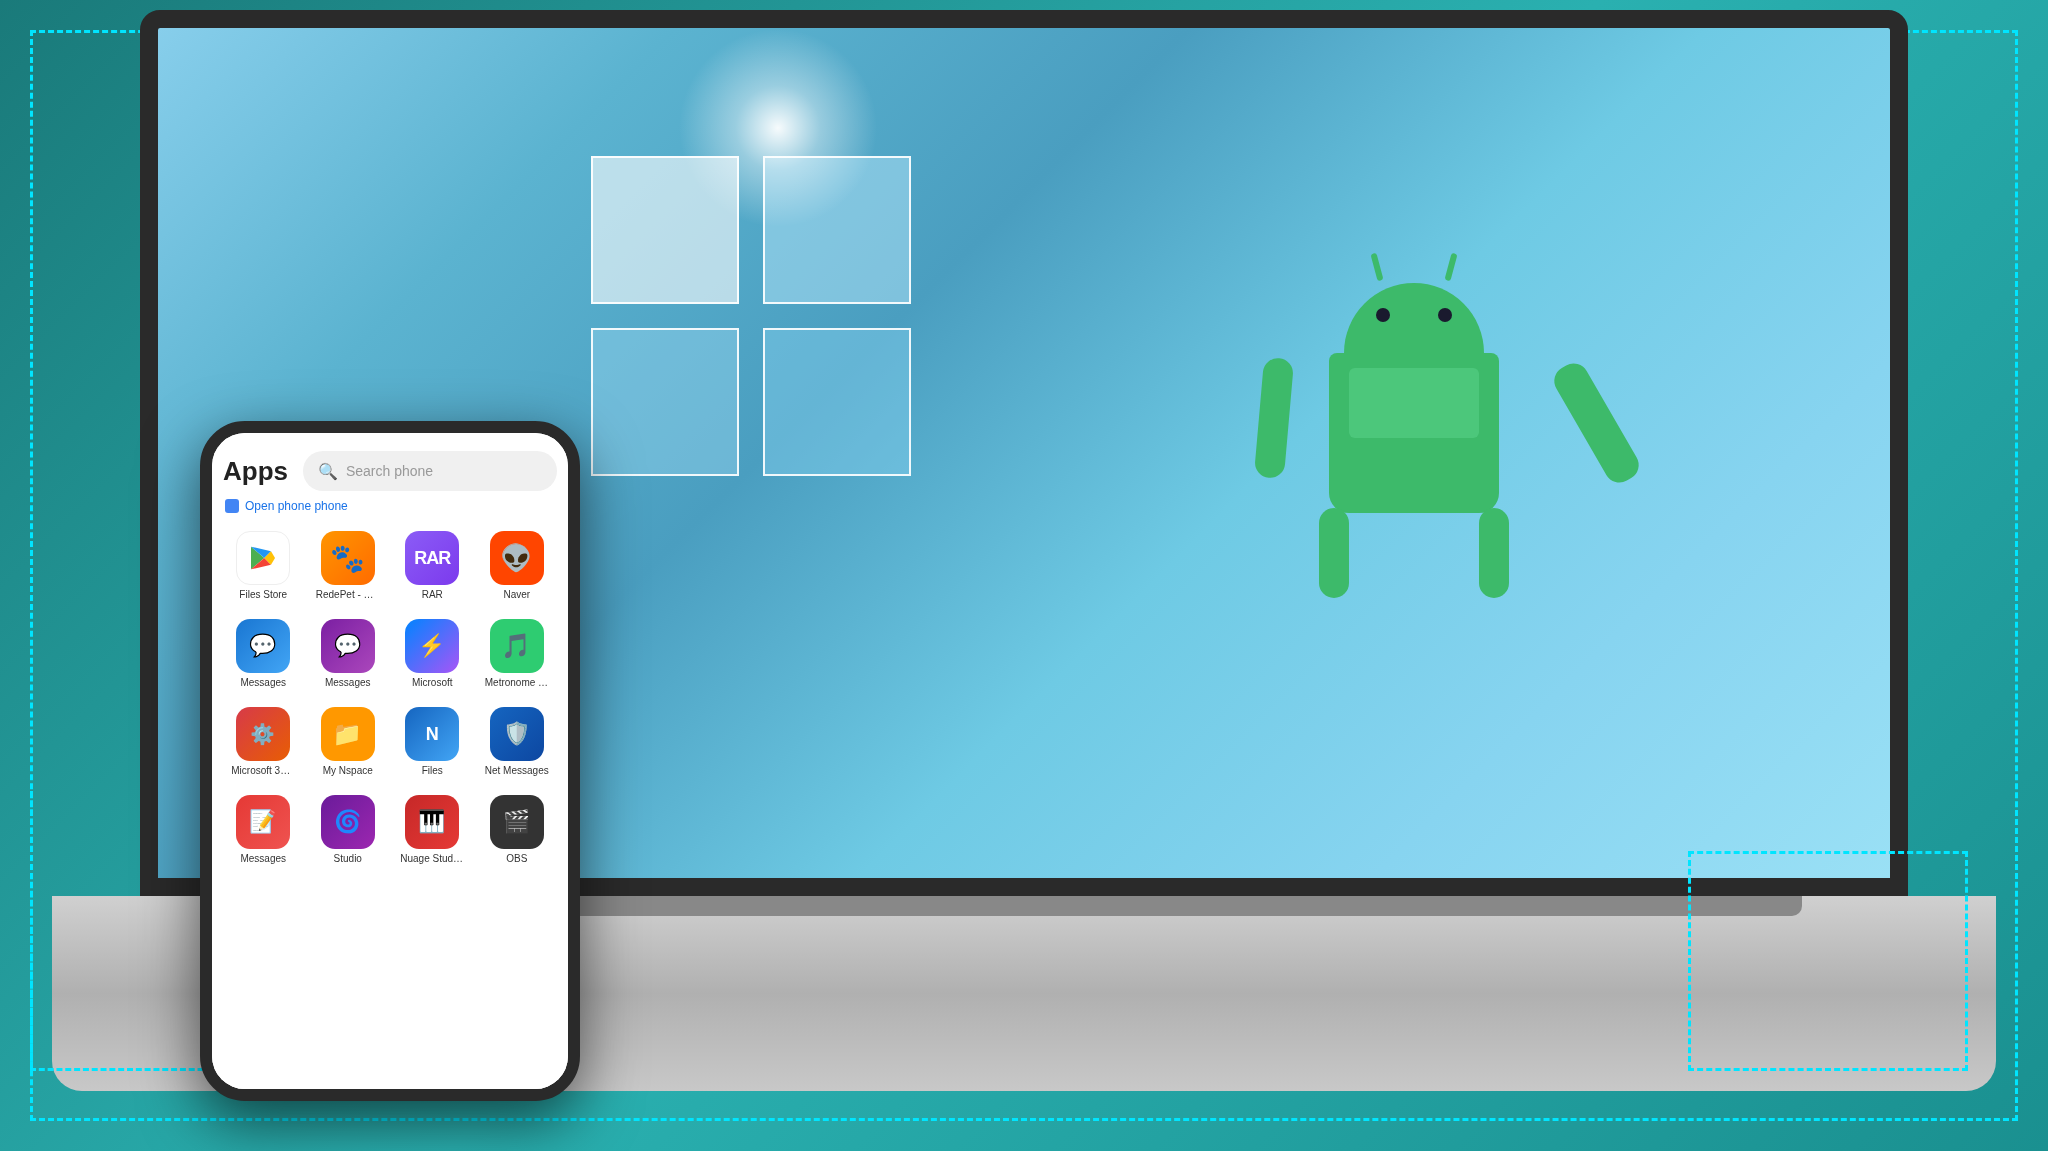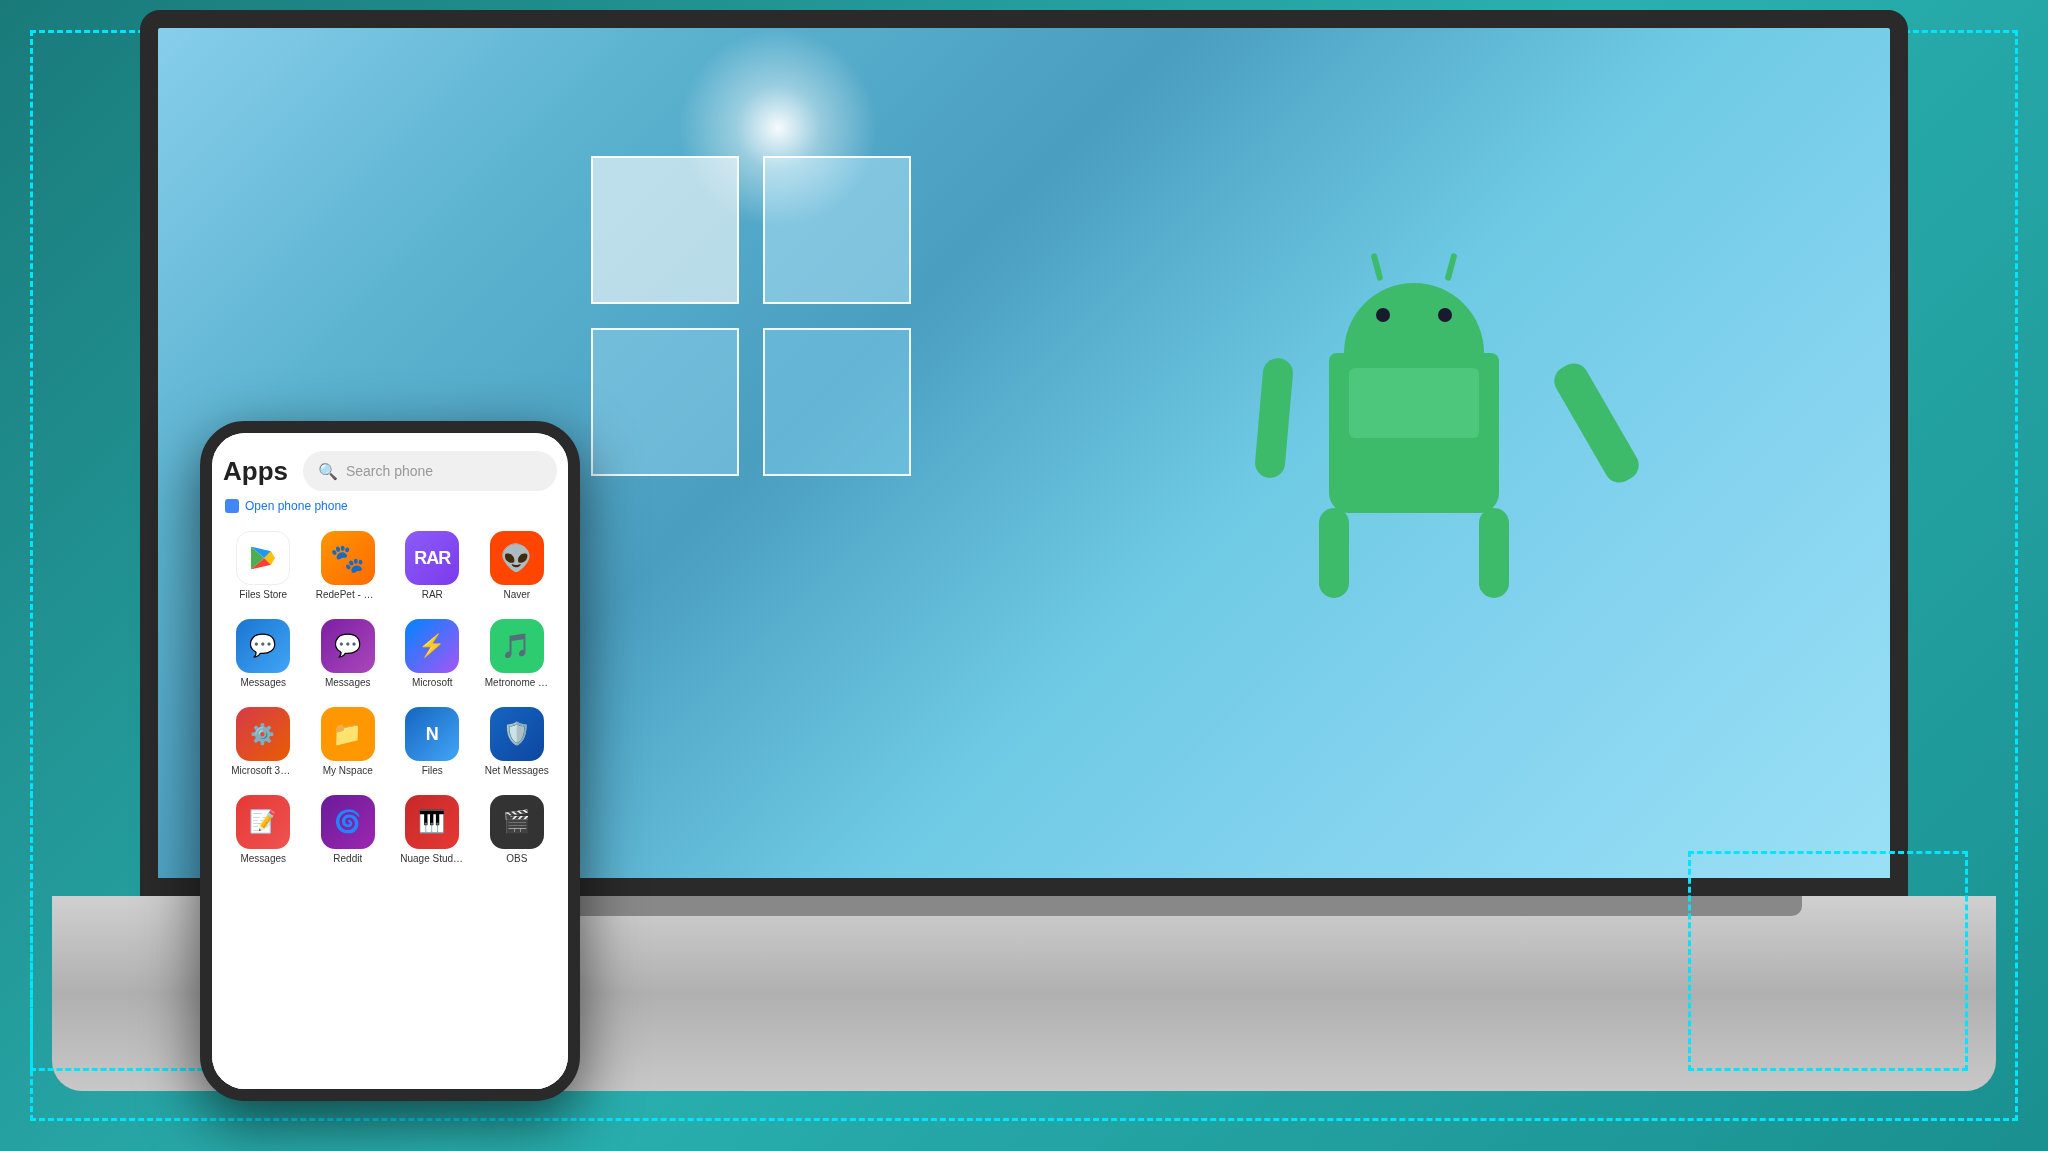--- a/index.html
+++ b/index.html
@@ -625,21 +625,21 @@
             <div class="app-icon icon-notebloc">
               <span style="font-size:22px;">📝</span>
             </div>
             <span class="app-label">Messages</span>
           </div>
 
           <div class="app-item">
             <div class="app-icon icon-nspace">
               <span style="font-size:22px;">🌀</span>
             </div>
-            <span class="app-label">Reddit</span>
+            <span class="app-label">Studio</span>
           </div>
 
           <div class="app-item">
             <div class="app-icon icon-nuage">
               <span style="font-size:22px;">🎹</span>
             </div>
             <span class="app-label">Nuage Studio...</span>
           </div>
 
           <div class="app-item">

